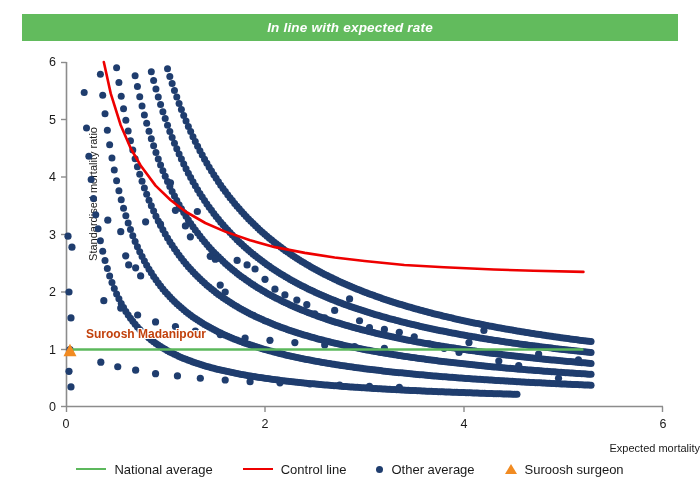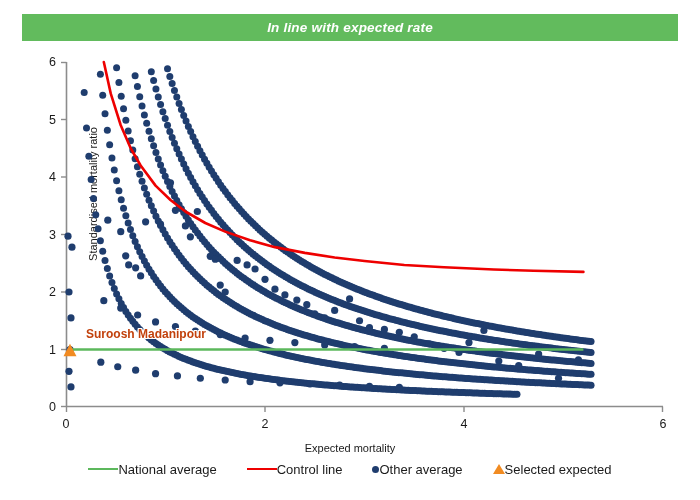--- a/index.html
+++ b/index.html
@@ -70,21 +70,21 @@
     transform-origin: center center;
     font-size: 11px;
     color: #1a1a1a;
     white-space: nowrap;
   }
   .xlabel {
     position: absolute;
     left: 0px;
     top: 397px;
     width: 700px;
-    text-align: center;
+    text-align: right;
     font-size: 11px;
     color: #1a1a1a;
   }
   .tick-text {
     position: absolute;
     font-size: 12.5px;
     color: #1a1a1a;
     white-space: nowrap;
   }
   .ytick-text { text-align: right; width: 24px; }
@@ -108,21 +108,21 @@
     width: 700px;
     height: 34px;
     display: flex;
     align-items: center;
     justify-content: center;
     gap: 30px;
   }
   .legend-item {
     display: flex;
     align-items: center;
-    gap: 0;
+    gap: 8px;
     font-size: 13px;
     color: #1a1a1a;
     white-space: nowrap;
   }
   .swatch { display: block; }
   .swatch-line {
     width: 30px;
     height: 0;
     border-top-width: 2.5px;
     border-top-style: solid;
@@ -1470,17 +1470,17 @@
     <div class="legend-item">
       <span class="swatch swatch-line" id="sw1" style="border-top-color: rgb(238, 0, 0);"></span>
       <span>Control line</span>
     </div>
     <div class="legend-item">
       <span class="swatch swatch-dot" id="sw2" style="background: rgb(31, 61, 110);"></span>
       <span>Other average</span>
     </div>
     <div class="legend-item">
       <span class="swatch swatch-tri" id="sw3" style="border-bottom-color: rgb(241, 139, 34);"></span>
-      <span>Selected expected</span>
+      <span>Suroosh surgeon</span>
     </div>
   </div>
 
 </div>
 
 </body></html>

